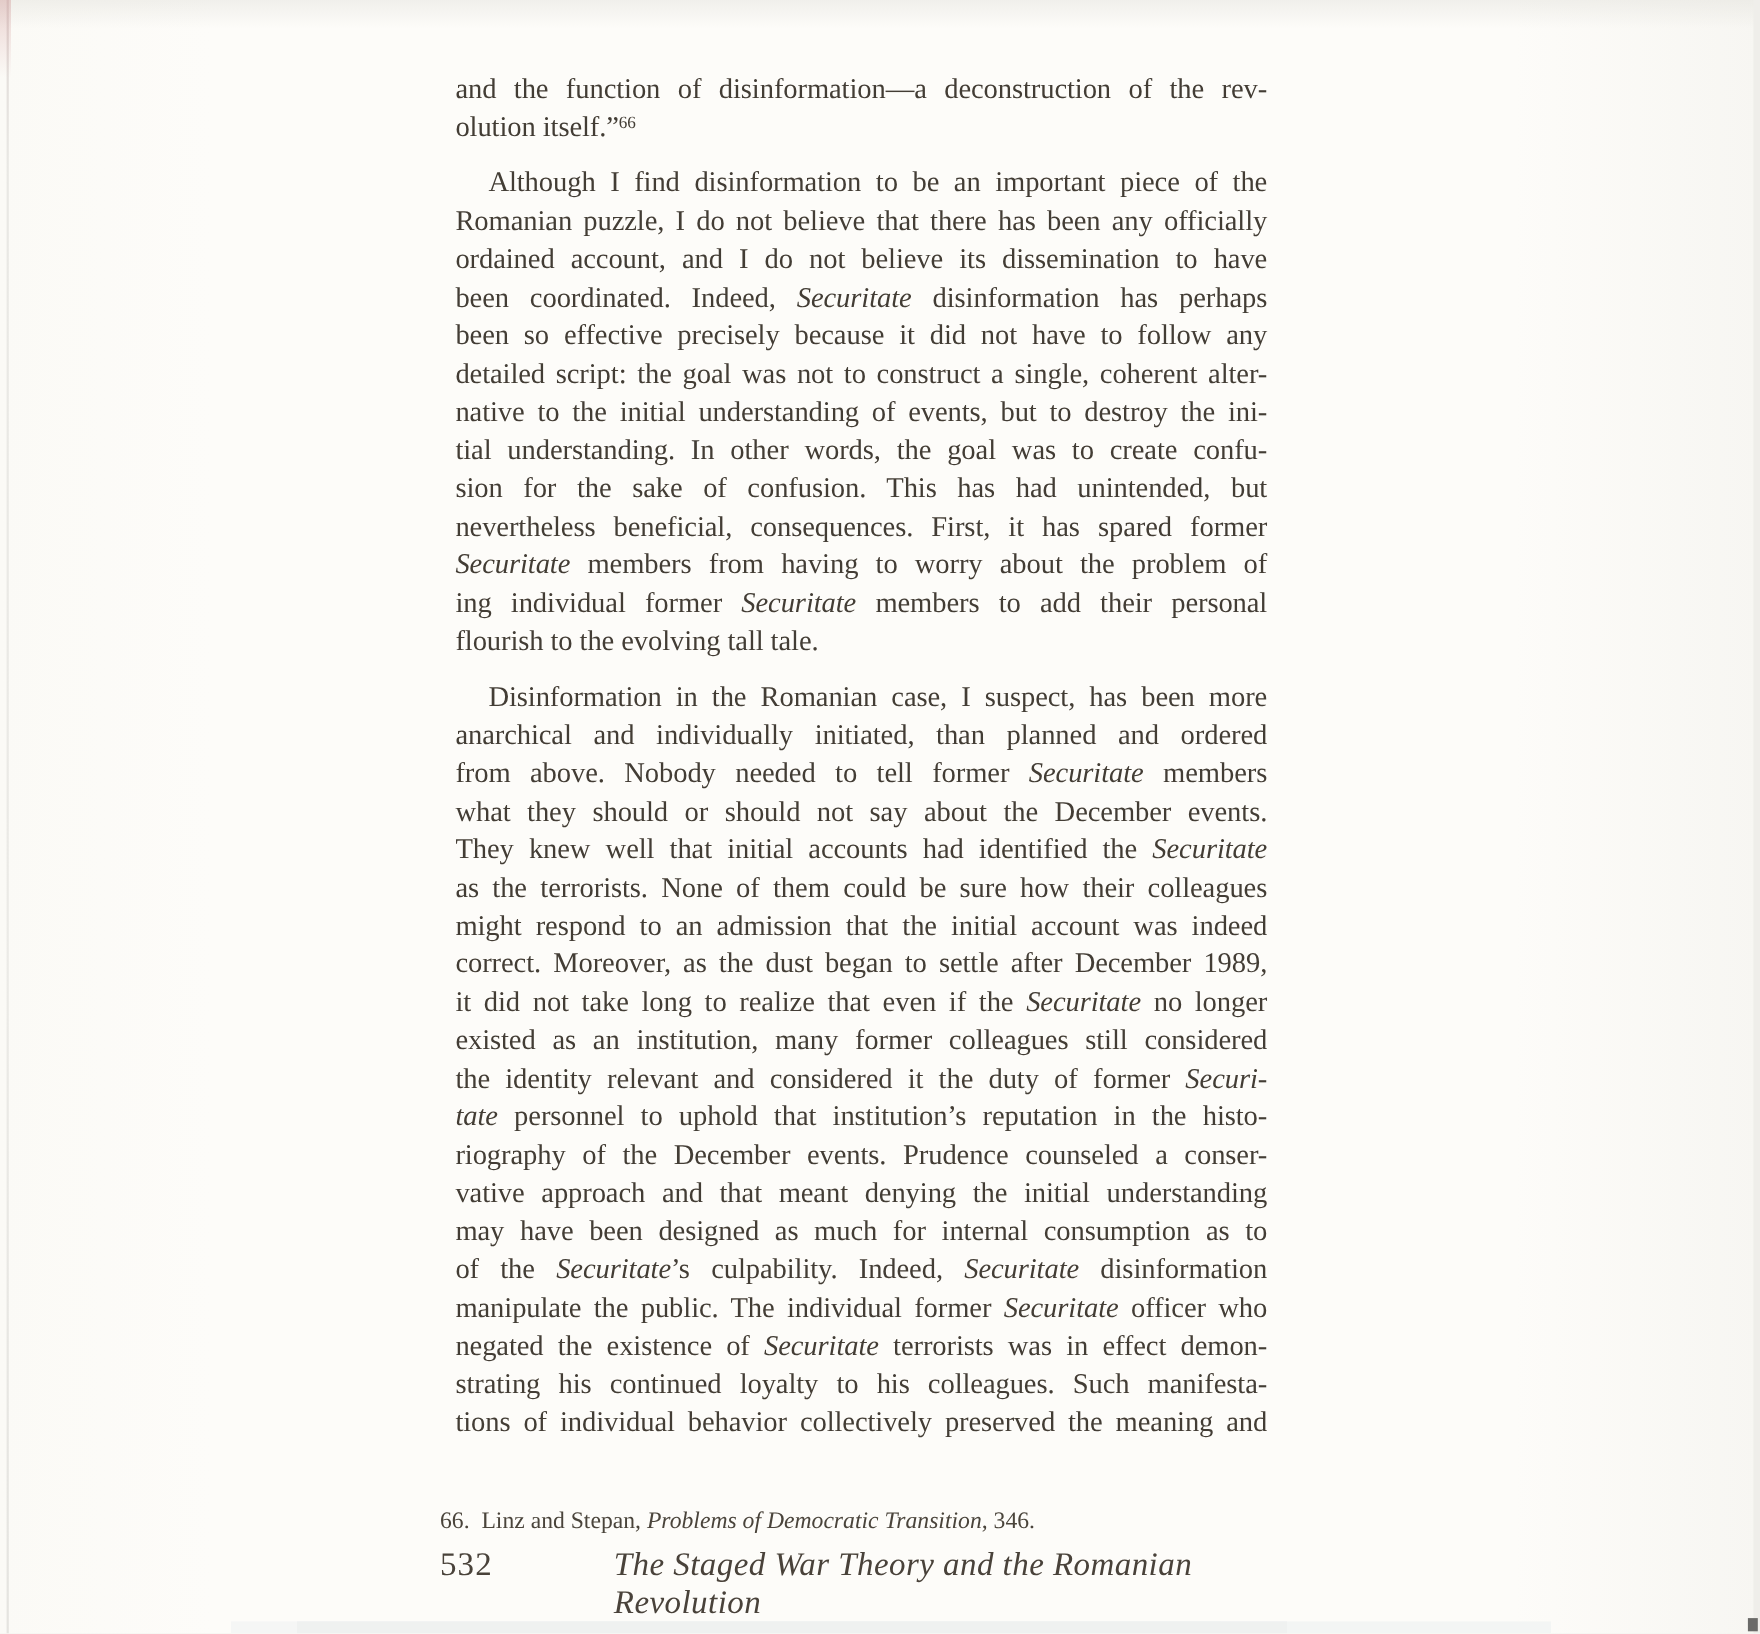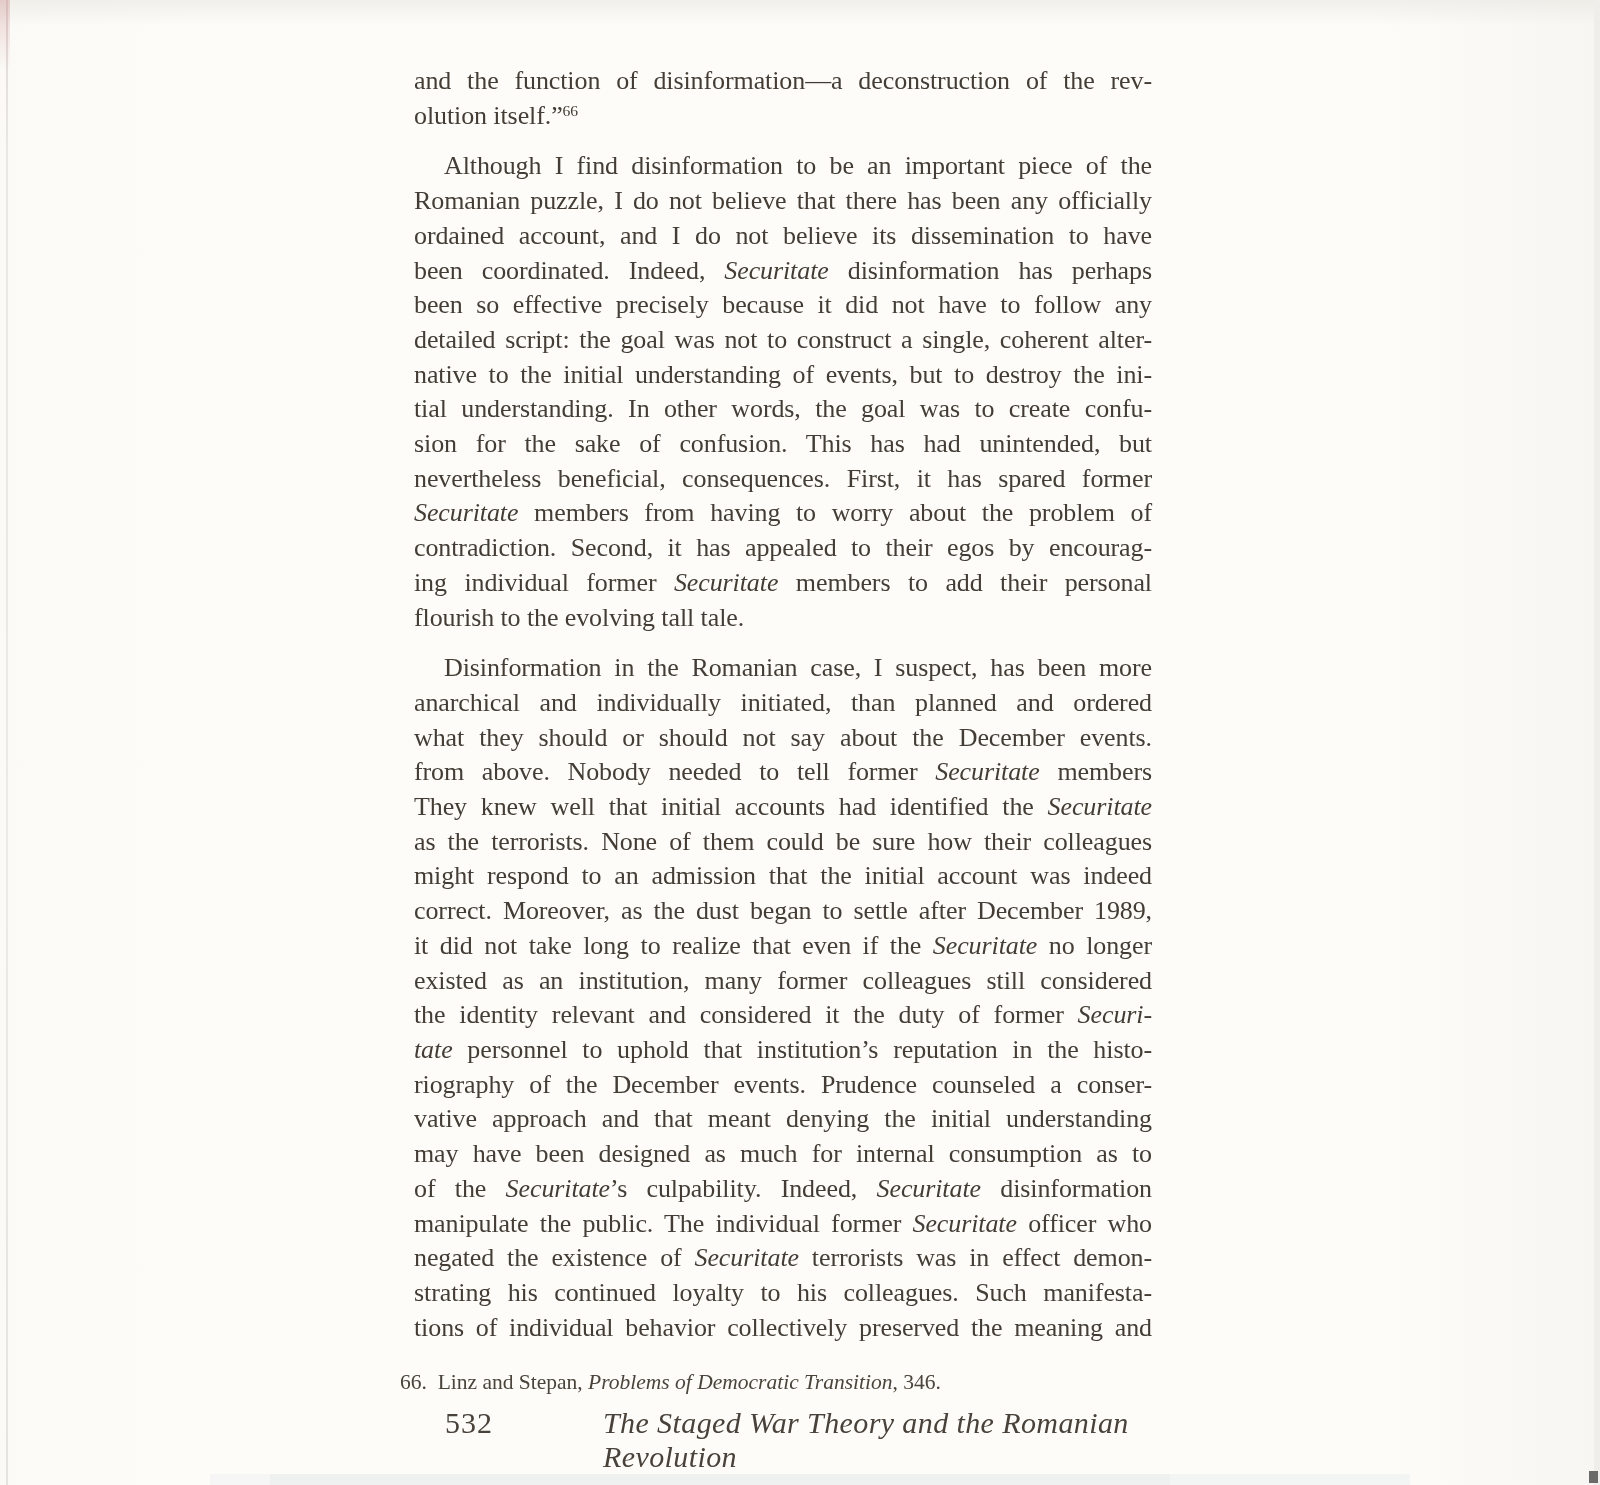--- a/index.html
+++ b/index.html
@@ -71,21 +71,21 @@
   .footnote {
     position: absolute; left: 400px; top: 1368px; width: 770px;
     font-size: 21.5px; line-height: 28px;
     color: #4a443b;
   }
   .footer {
     position: absolute; left: 400px; top: 1406px; width: 770px;
     font-size: 30px; color: #49423a;
     display: flex; align-items: baseline;
   }
-  .pagenum { letter-spacing: 1px; margin-left: 45px; }
+  .pagenum { letter-spacing: 1px; }
   .running {
     margin-left: 110px;
     font-style: italic;
     letter-spacing: 0.4px;
   }
 </style>
 </head>
 <body>
 
 <div class="page">
@@ -104,29 +104,28 @@
         <div class="line j"><span>Romanian puzzle, I do not believe that there has been any officially</span></div>
         <div class="line j"><span>ordained account, and I do not believe its dissemination to have</span></div>
         <div class="line j"><span>been coordinated. Indeed, </span><span class="it">Securitate</span><span> disinformation has perhaps</span></div>
         <div class="line j"><span>been so effective precisely because it did not have to follow any</span></div>
         <div class="line j"><span>detailed script: the goal was not to construct a single, coherent alter-</span></div>
         <div class="line j"><span>native to the initial understanding of events, but to destroy the ini-</span></div>
         <div class="line j"><span>tial understanding. In other words, the goal was to create confu-</span></div>
         <div class="line j"><span>sion for the sake of confusion. This has had unintended, but</span></div>
         <div class="line j"><span>nevertheless beneficial, consequences. First, it has spared former</span></div>
         <div class="line j"><span class="it">Securitate</span><span> members from having to worry about the problem of</span></div>
-        <div class="line j"><span>contradiction. Second, it has appealed to their egos by encourag-</span></div>
         <div class="line j"><span>ing individual former </span><span class="it">Securitate</span><span> members to add their personal</span></div>
         <div class="line"><span>flourish to the evolving tall tale.</span></div>
       </div>
       <div class="para">
         <div class="line j first"><span>Disinformation in the Romanian case, I suspect, has been more</span></div>
         <div class="line j"><span>anarchical and individually initiated, than planned and ordered</span></div>
+        <div class="line j"><span>from above. Nobody needed to tell former </span><span class="it">Securitate</span><span> members</span></div>
         <div class="line j"><span>what they should or should not say about the December events.</span></div>
-        <div class="line j"><span>from above. Nobody needed to tell former </span><span class="it">Securitate</span><span> members</span></div>
         <div class="line j"><span>They knew well that initial accounts had identified the </span><span class="it">Securitate</span></div>
         <div class="line j"><span>as the terrorists. None of them could be sure how their colleagues</span></div>
         <div class="line j"><span>might respond to an admission that the initial account was indeed</span></div>
         <div class="line j"><span>correct. Moreover, as the dust began to settle after December 1989,</span></div>
         <div class="line j"><span>it did not take long to realize that even if the </span><span class="it">Securitate</span><span> no longer</span></div>
         <div class="line j"><span>existed as an institution, many former colleagues still considered</span></div>
         <div class="line j"><span>the identity relevant and considered it the duty of former </span><span class="it">Securi-</span></div>
         <div class="line j"><span class="it">tate</span><span> personnel to uphold that institution’s reputation in the histo-</span></div>
         <div class="line j"><span>riography of the December events. Prudence counseled a conser-</span></div>
         <div class="line j"><span>vative approach and that meant denying the initial understanding</span></div>

